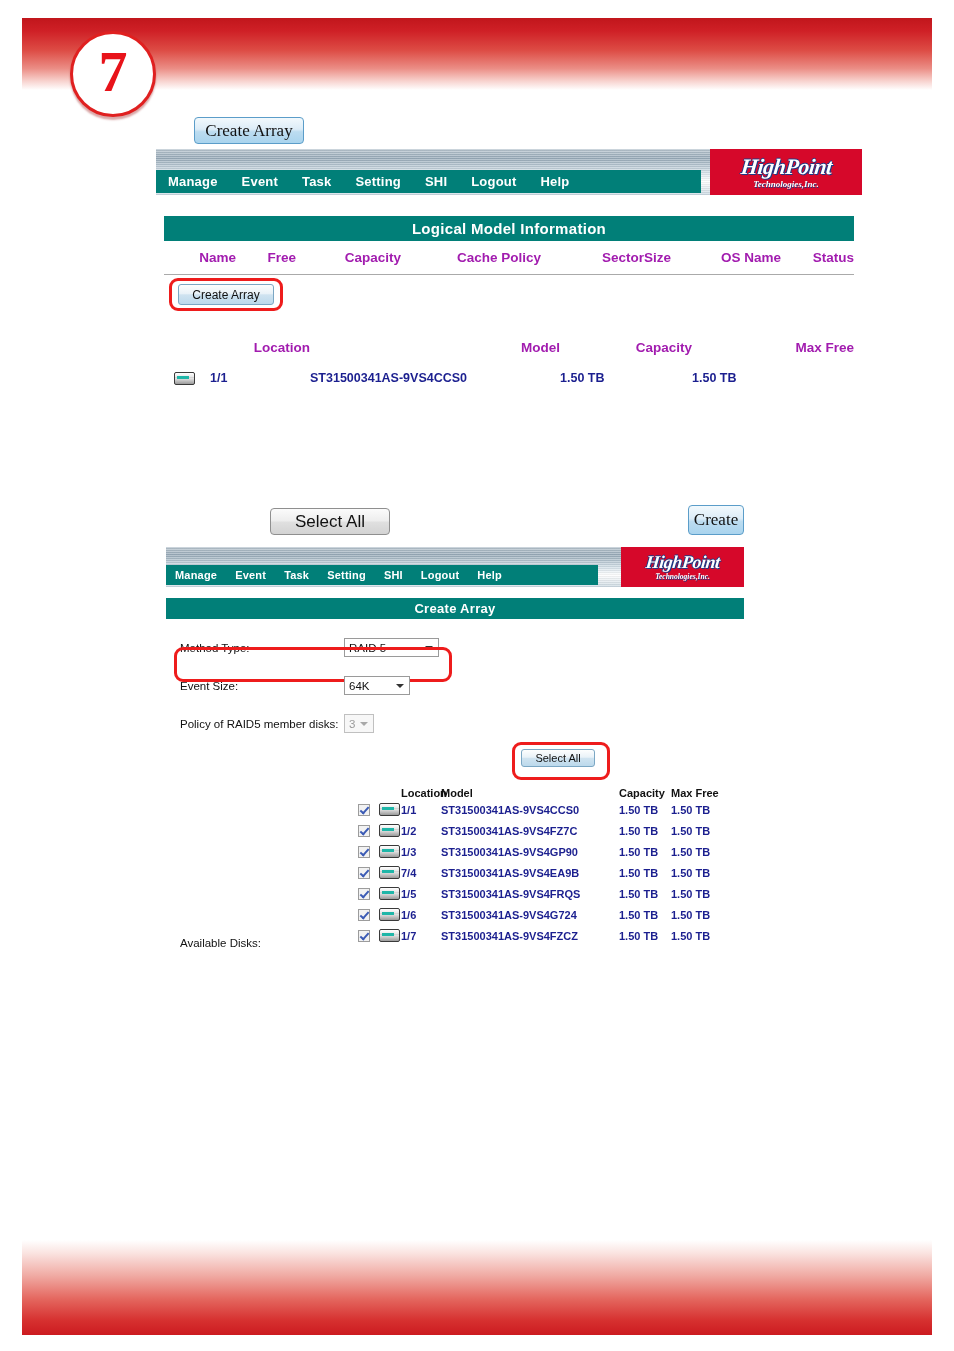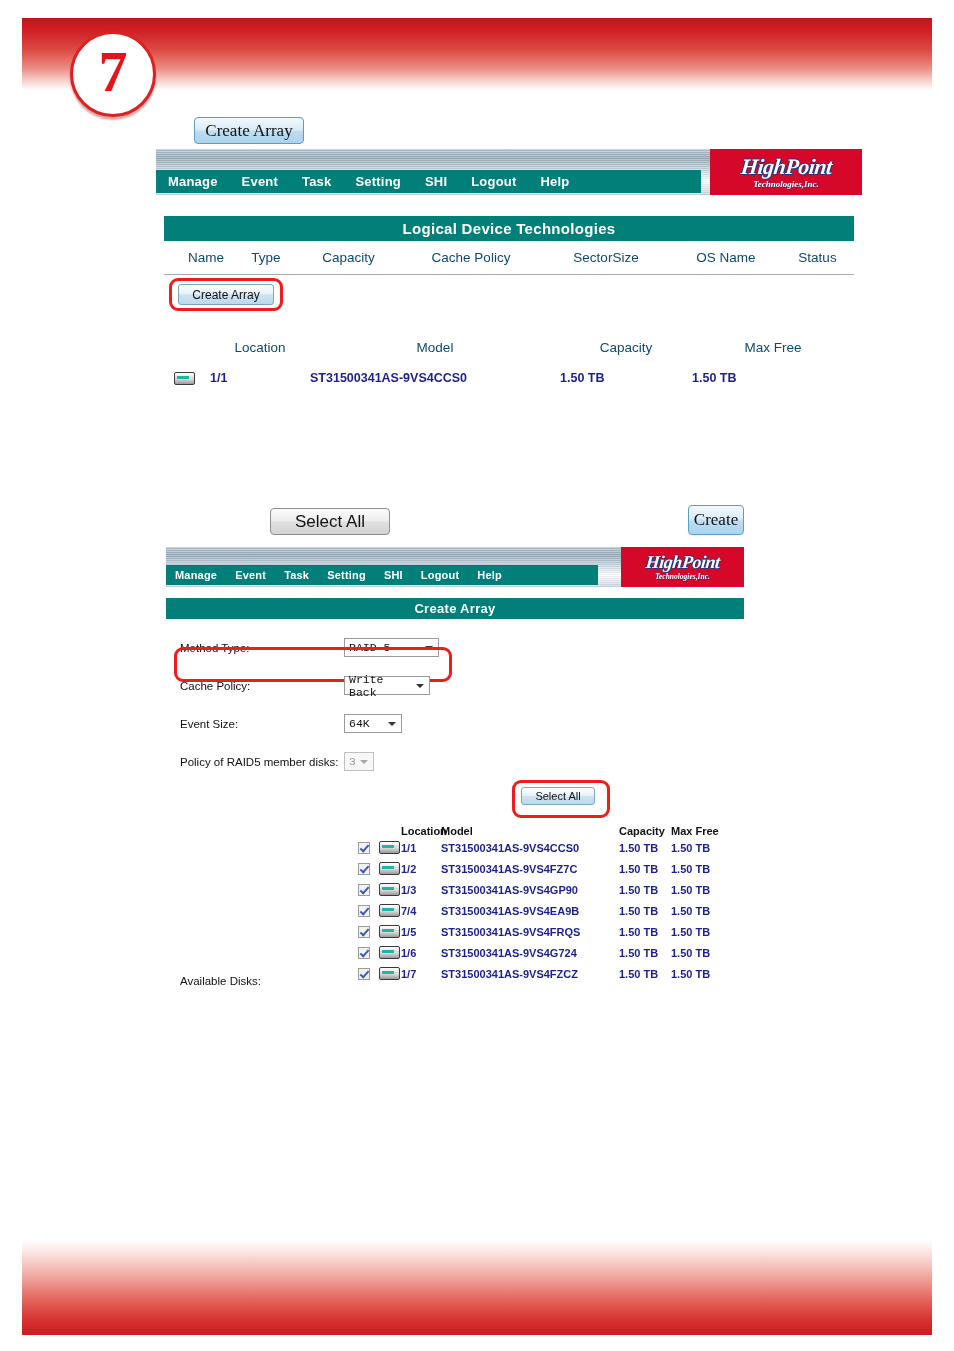--- a/index.html
+++ b/index.html
@@ -175,23 +175,23 @@
   }
   #panel-two .section-head { font-size: 13px; padding: 3px 0; }
 
   
   table.dev-table {
     width: 100%;
     border-collapse: collapse;
     font-size: 13px;
   }
   table.dev-table th {
-    font-weight: normal;
-    color: #0c4a6e;
-    text-align: center;
+    font-weight: bold;
+    color: #a21caf;
+    text-align: right;
     padding: 9px 0 9px 0;
     font-size: 13.5px;
   }
   table.dev-table td {
     padding: 7px 0;
     color: #1b1f8f;
     font-weight: bold;
     font-size: 12.5px;
   }
   .rule { border-bottom: 1px solid #aaaaaa; height: 0; }
@@ -256,21 +256,21 @@
     border: 1px solid #9a9a9a;
     background: #ffffff;
     font-size: 11.5px;
     color: #111;
     height: 19px;
     display: flex;
     align-items: center;
     padding: 0 4px;
     position: relative;
   }
-  .sel { padding-right: 16px; font-family: Liberation Mono, monospace; }
+  .sel { padding-right: 16px; }
   .sel .arrow {
     position: absolute;
     right: 5px;
     top: 50%;
     margin-top: -2px;
     width: 0; height: 0;
     border-left: 4px solid transparent;
     border-right: 4px solid transparent;
     border-top: 4px solid #333;
   }
@@ -362,27 +362,27 @@
       <div class="logo-box">
         <span class="logo-main">HighPoint</span>
         <span class="logo-sub">Technologies,Inc.</span>
       </div>
     </div>
   </div>
 
   <div style="padding:0 8px;">
     <div style="height:21px"></div>
 
-    <div class="section-head">Logical Device Technologies</div>
+    <div class="section-head">Logical Model Information</div>
 
     <table class="dev-table">
       <tbody>
           <tr>
         <th style="width:60px;padding-left:12px">Name</th>
-        <th style="width:60px">Type</th>
+        <th style="width:60px">Free</th>
         <th style="width:105px">Capacity</th>
         <th style="width:140px">Cache Policy</th>
         <th style="width:130px">SectorSize</th>
         <th style="width:110px">OS Name</th>
         <th>Status</th>
       </tr>
     </tbody>
       </table>
     <div class="rule"></div>
 
@@ -448,31 +448,24 @@
       <span class="fld sel" style="width:95px">
         <span>RAID 5</span>
         <span class="arrow"></span>
       </span>
     </div>
     <span class="hl-ring" style="left:8px;top:9px;width:272px;height:29px;"></span>
   </div>
 
 
 
-  <div class="form-row">
-    <span class="form-label">Cache Policy:</span>
-    <span class="fld sel" style="width:86px">
-      <span>Write Back</span>
-      <span class="arrow"></span>
-    </span>
-  </div>
 
   <div class="form-row">
     <span class="form-label">Event Size:</span>
-    <span class="fld sel" style="width:58px">
+    <span class="fld sel" style="width:66px">
       <span>64K</span>
       <span class="arrow"></span>
     </span>
   </div>
 
   <div class="form-row">
     <span class="form-label">Policy of RAID5 member disks:</span>
     <span class="fld sel disabled" style="width:30px">
       <span>3</span>
       <span class="arrow"></span>

